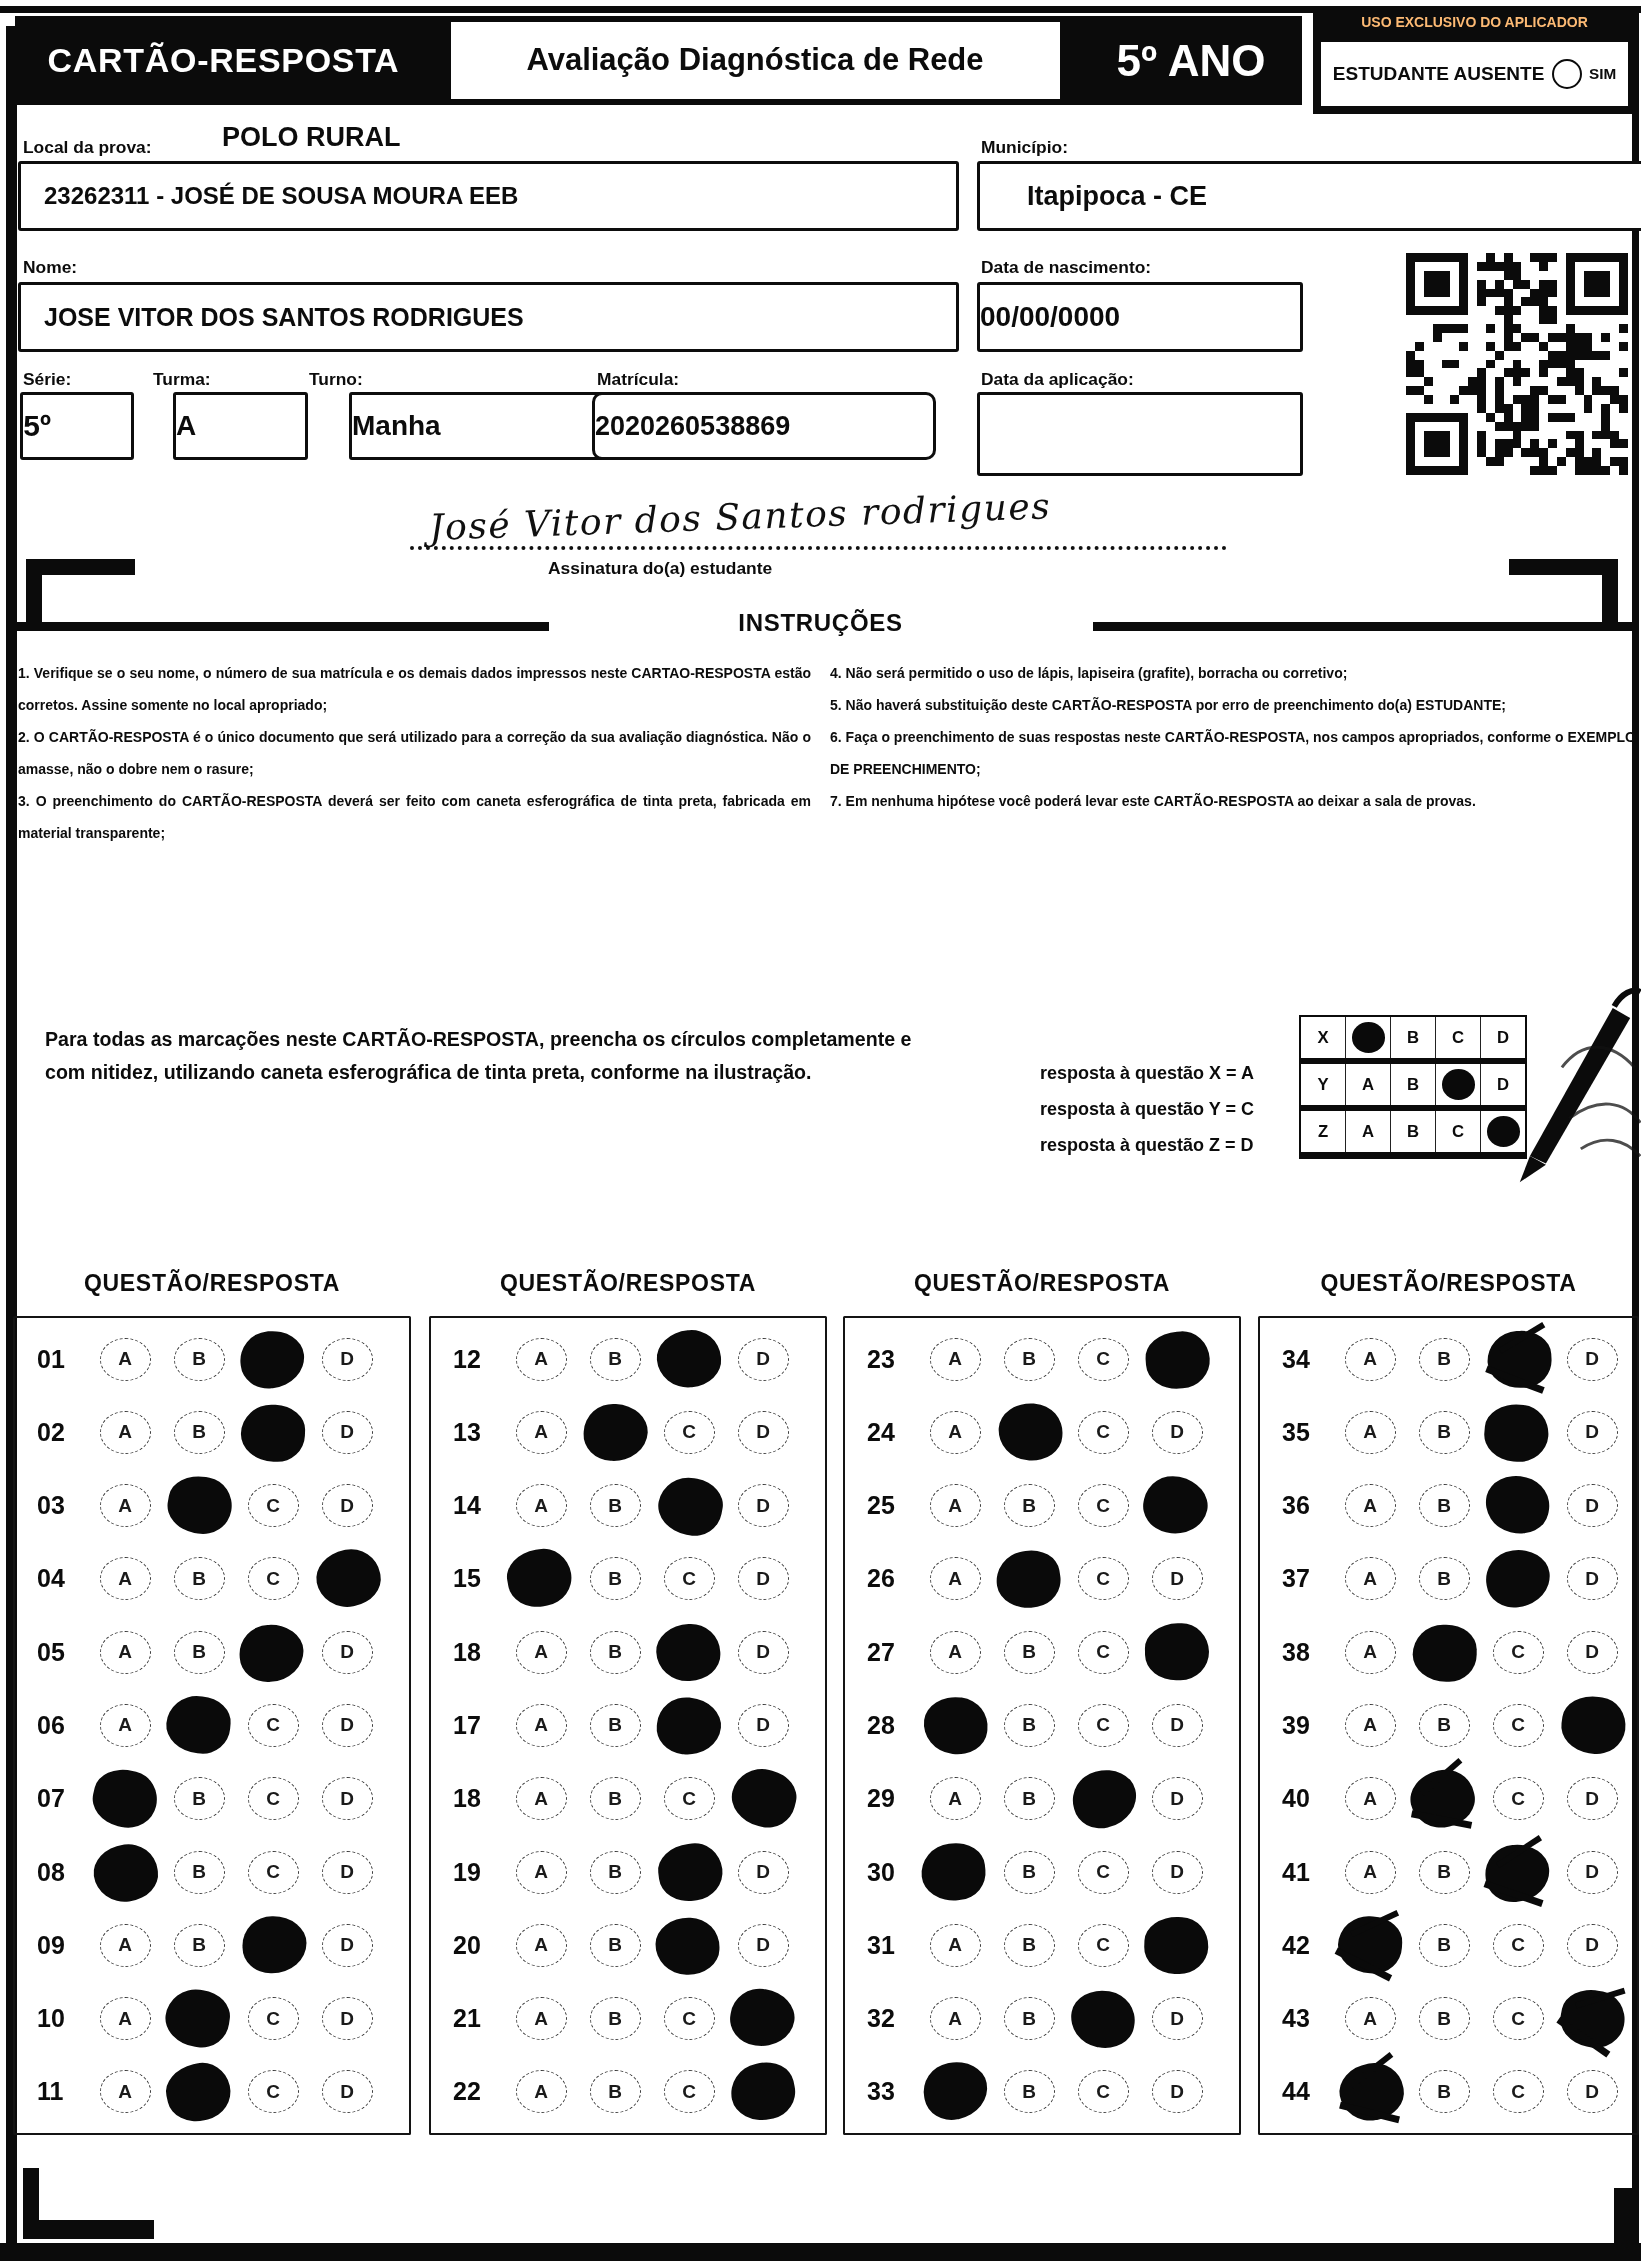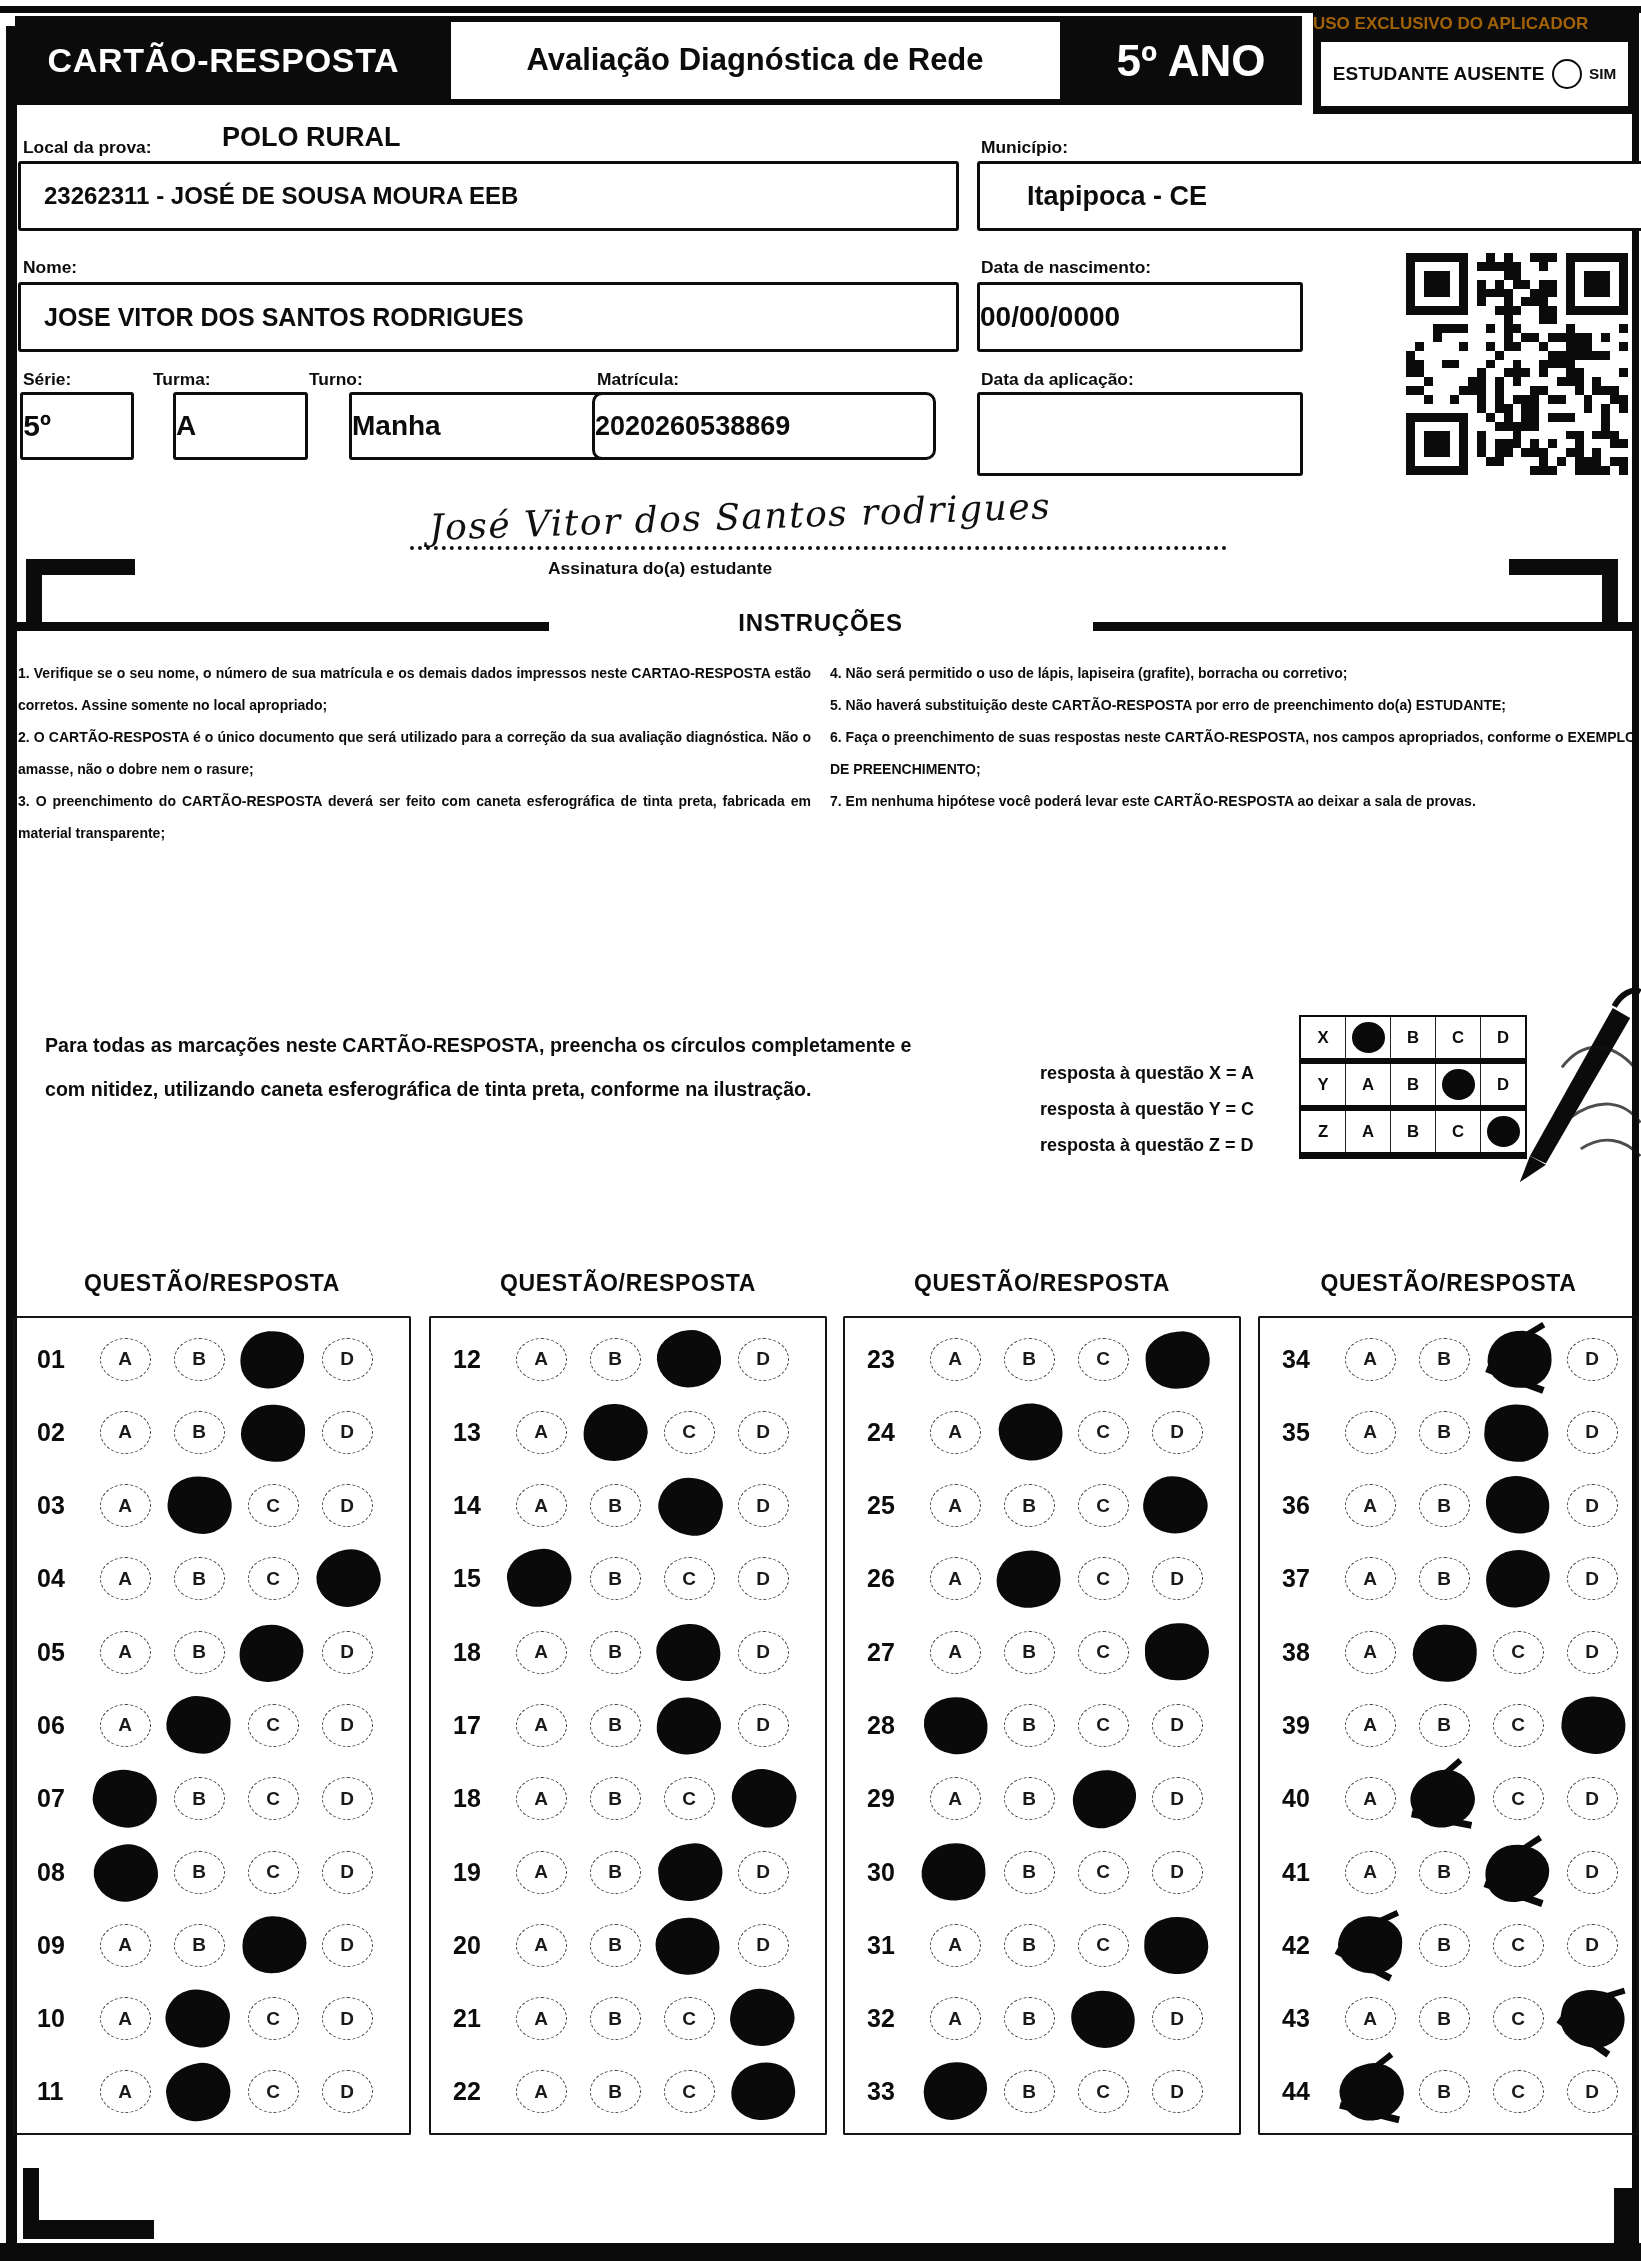--- a/index.html
+++ b/index.html
@@ -6,38 +6,38 @@
   .sheet{position:relative;width:1642px;height:2261px;background:#fff;
          font-family:"Liberation Sans",sans-serif;color:#0c0c0c;overflow:hidden;}
   .abs{position:absolute;}
   .bar{position:absolute;background:#0b0b0b;}
   
   .header-band{position:absolute;left:14.5px;top:16px;width:1287px;height:89px;background:#0b0b0b;display:flex;align-items:center;}
   .card-title{width:418px;text-align:center;color:#fff;font-size:34px;font-weight:bold;letter-spacing:0.7px;}
   .exam-box{position:absolute;left:436px;top:5.8px;width:609px;height:77px;background:#fff;display:flex;align-items:center;justify-content:center;font-size:31px;font-weight:bold;}
   .grade{position:absolute;left:1053px;top:0;width:247px;height:89px;display:flex;align-items:center;justify-content:center;color:#fff;font-size:44px;font-weight:bold;}
   .right-box{position:absolute;left:1313px;top:5.8px;width:323px;height:108px;background:#0b0b0b;}
-  .uso-label{position:absolute;left:0;top:8.7px;width:100%;color:#a16207;font-size:17px;font-weight:bold;}
+  .uso-label{position:absolute;left:0;top:8.7px;width:100%;text-align:center;color:#fdba74;font-size:14px;font-weight:bold;}
   .ausente-box{position:absolute;left:8px;top:36px;width:307px;height:64px;background:#fff;display:flex;align-items:center;justify-content:center;gap:7.3px;font-size:19px;font-weight:bold;}
   .ausente-circle{width:26px;height:26px;border:2.2px solid #0b0b0b;border-radius:50%;}
   .sim{font-size:15.3px;font-weight:bold;}
   
   .lbl{position:absolute;font-size:17.4px;font-weight:bold;}
   .fbox{position:absolute;border:3.6px solid #0d0d0d;border-radius:2.9px;background:#fff;display:flex;align-items:center;font-weight:bold;}
   .fbox.center{}
   .polo{position:absolute;font-size:27px;font-weight:bold;}
   
   .sig-line{position:absolute;left:410px;top:546px;width:817px;border-bottom:4.4px dotted #111;}
   .sig-text{position:absolute;left:429px;top:492px;width:857px;font-family:"DejaVu Serif",serif;font-style:italic;font-size:36px;color:#101010;transform:rotate(-2deg);letter-spacing:1.5px;white-space:nowrap;}
   .sig-caption{position:absolute;left:548px;top:558px;width:545px;text-align:left;font-size:17.4px;font-weight:bold;}
   
   .instr-title{position:absolute;left:548px;top:609px;width:545px;text-align:center;font-size:24px;font-weight:bold;letter-spacing:0.7px;}
   .instr-col{position:absolute;font-size:14px;font-weight:bold;line-height:32px;text-align:justify;}
   .instr-col p{margin:0;}
-  .para{position:absolute;left:45px;top:1023px;width:893px;font-size:19.6px;font-weight:bold;line-height:44px;}
+  .para{position:absolute;left:45px;top:1023px;width:893px;font-size:19.6px;font-weight:bold;line-height:33px;}
   .legend{position:absolute;left:1040px;top:1055px;font-size:18px;font-weight:bold;line-height:36px;}
   
   .ex-grid{position:absolute;left:1299px;top:1015px;border:2.9px solid #0b0b0b;border-bottom:7.3px solid #0b0b0b;}
   .ex-row{display:flex;border-bottom:6.5px solid #0b0b0b;}
   .ex-row:last-child{border-bottom:none;}
   .ex-cell{width:44px;height:41px;display:flex;align-items:center;justify-content:center;font-size:16.7px;font-weight:bold;border-left:1.5px solid #222;}
   .ex-cell:first-child{border-left:none;}
   .ex-fill{width:33px;height:30.5px;background:#0a0a0a;border-radius:50%;}
   .pen-svg{position:absolute;left:1460px;top:973px;}
   

